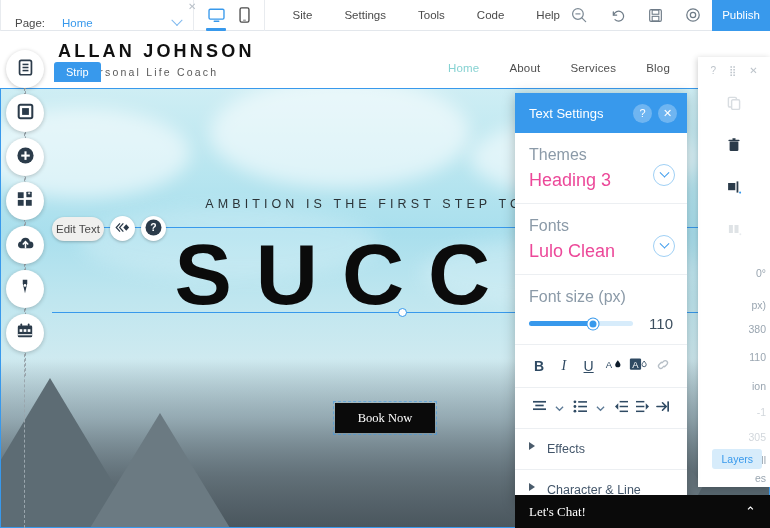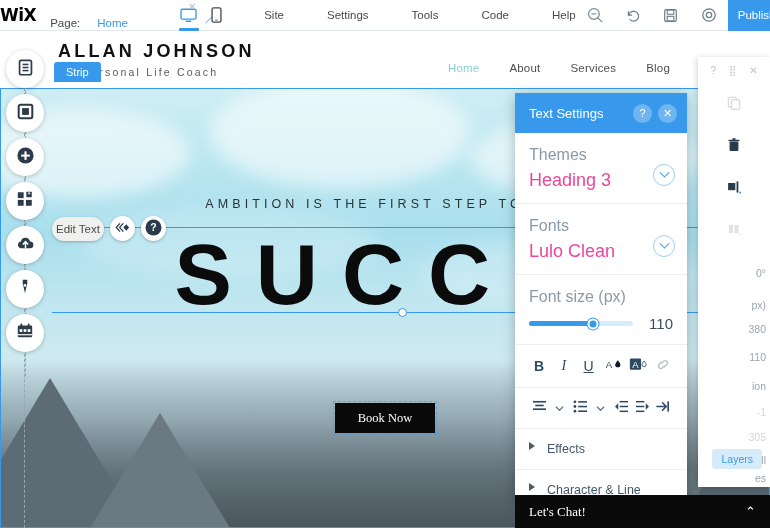--- a/index.html
+++ b/index.html
@@ -35,21 +35,21 @@
     border-right: 1.4px solid #7fb9ee; border-bottom: 1.4px solid #7fb9ee;
     transform: rotate(45deg) translate(-2px,-2px);
   }
   .page-sel-spacer { flex: 0 0 46px; }
   .viewmode { display: flex; align-items: center; gap: 14px; padding: 0 14px; height: 31px; }
   .vm-btn { position: relative; height: 31px; display: flex; align-items: center; }
   .vm-btn .under {
     position: absolute; left: 50%; transform: translateX(-50%);
     bottom: 0; width: 20px; height: 2.5px; background: #3899ec; border-radius: 1px;
   }
-  .menuitems { display: flex; align-items: center; gap: 43px; padding-left: 28px; }
+  .menuitems { display: flex; align-items: center; gap: 32px; padding-left: 28px; }
   .menuitems span { font-size: 11.5px; color: #4a4a4a; }
   .topbar-right { margin-left: auto; display: flex; align-items: center; height: 31px; }
   .tb-icon { width: 38px; height: 31px; display: flex; align-items: center; justify-content: center; }
   .publish {
     background: #3899ec; color: #fff; height: 31px; width: 58px;
     display: flex; align-items: center; justify-content: center;
     font-size: 11.5px;
   }
   .hidden-x {
     position:absolute; left: 188px; top: 1px; font-size: 10px; color: #b9c0c8;
@@ -568,21 +568,20 @@
       <span>Effects</span>
     </div>
 
     <div class="ts-acc">
       <span class="tri"></span>
       <span>Character &amp; Line Spacing</span>
     </div>
   </div>
 
   <div class="topbar">
-    <div class="wix-logo">WiX</div>
     <div class="topbar-sep"></div>
     <div class="page-sel">
       <span>Page:</span>
       <span class="pg-val">Home</span>
       <span class="page-sel-spacer"></span>
       <span class="chev"></span>
     </div>
     <div class="topbar-sep"></div>
 
     <div class="viewmode">

